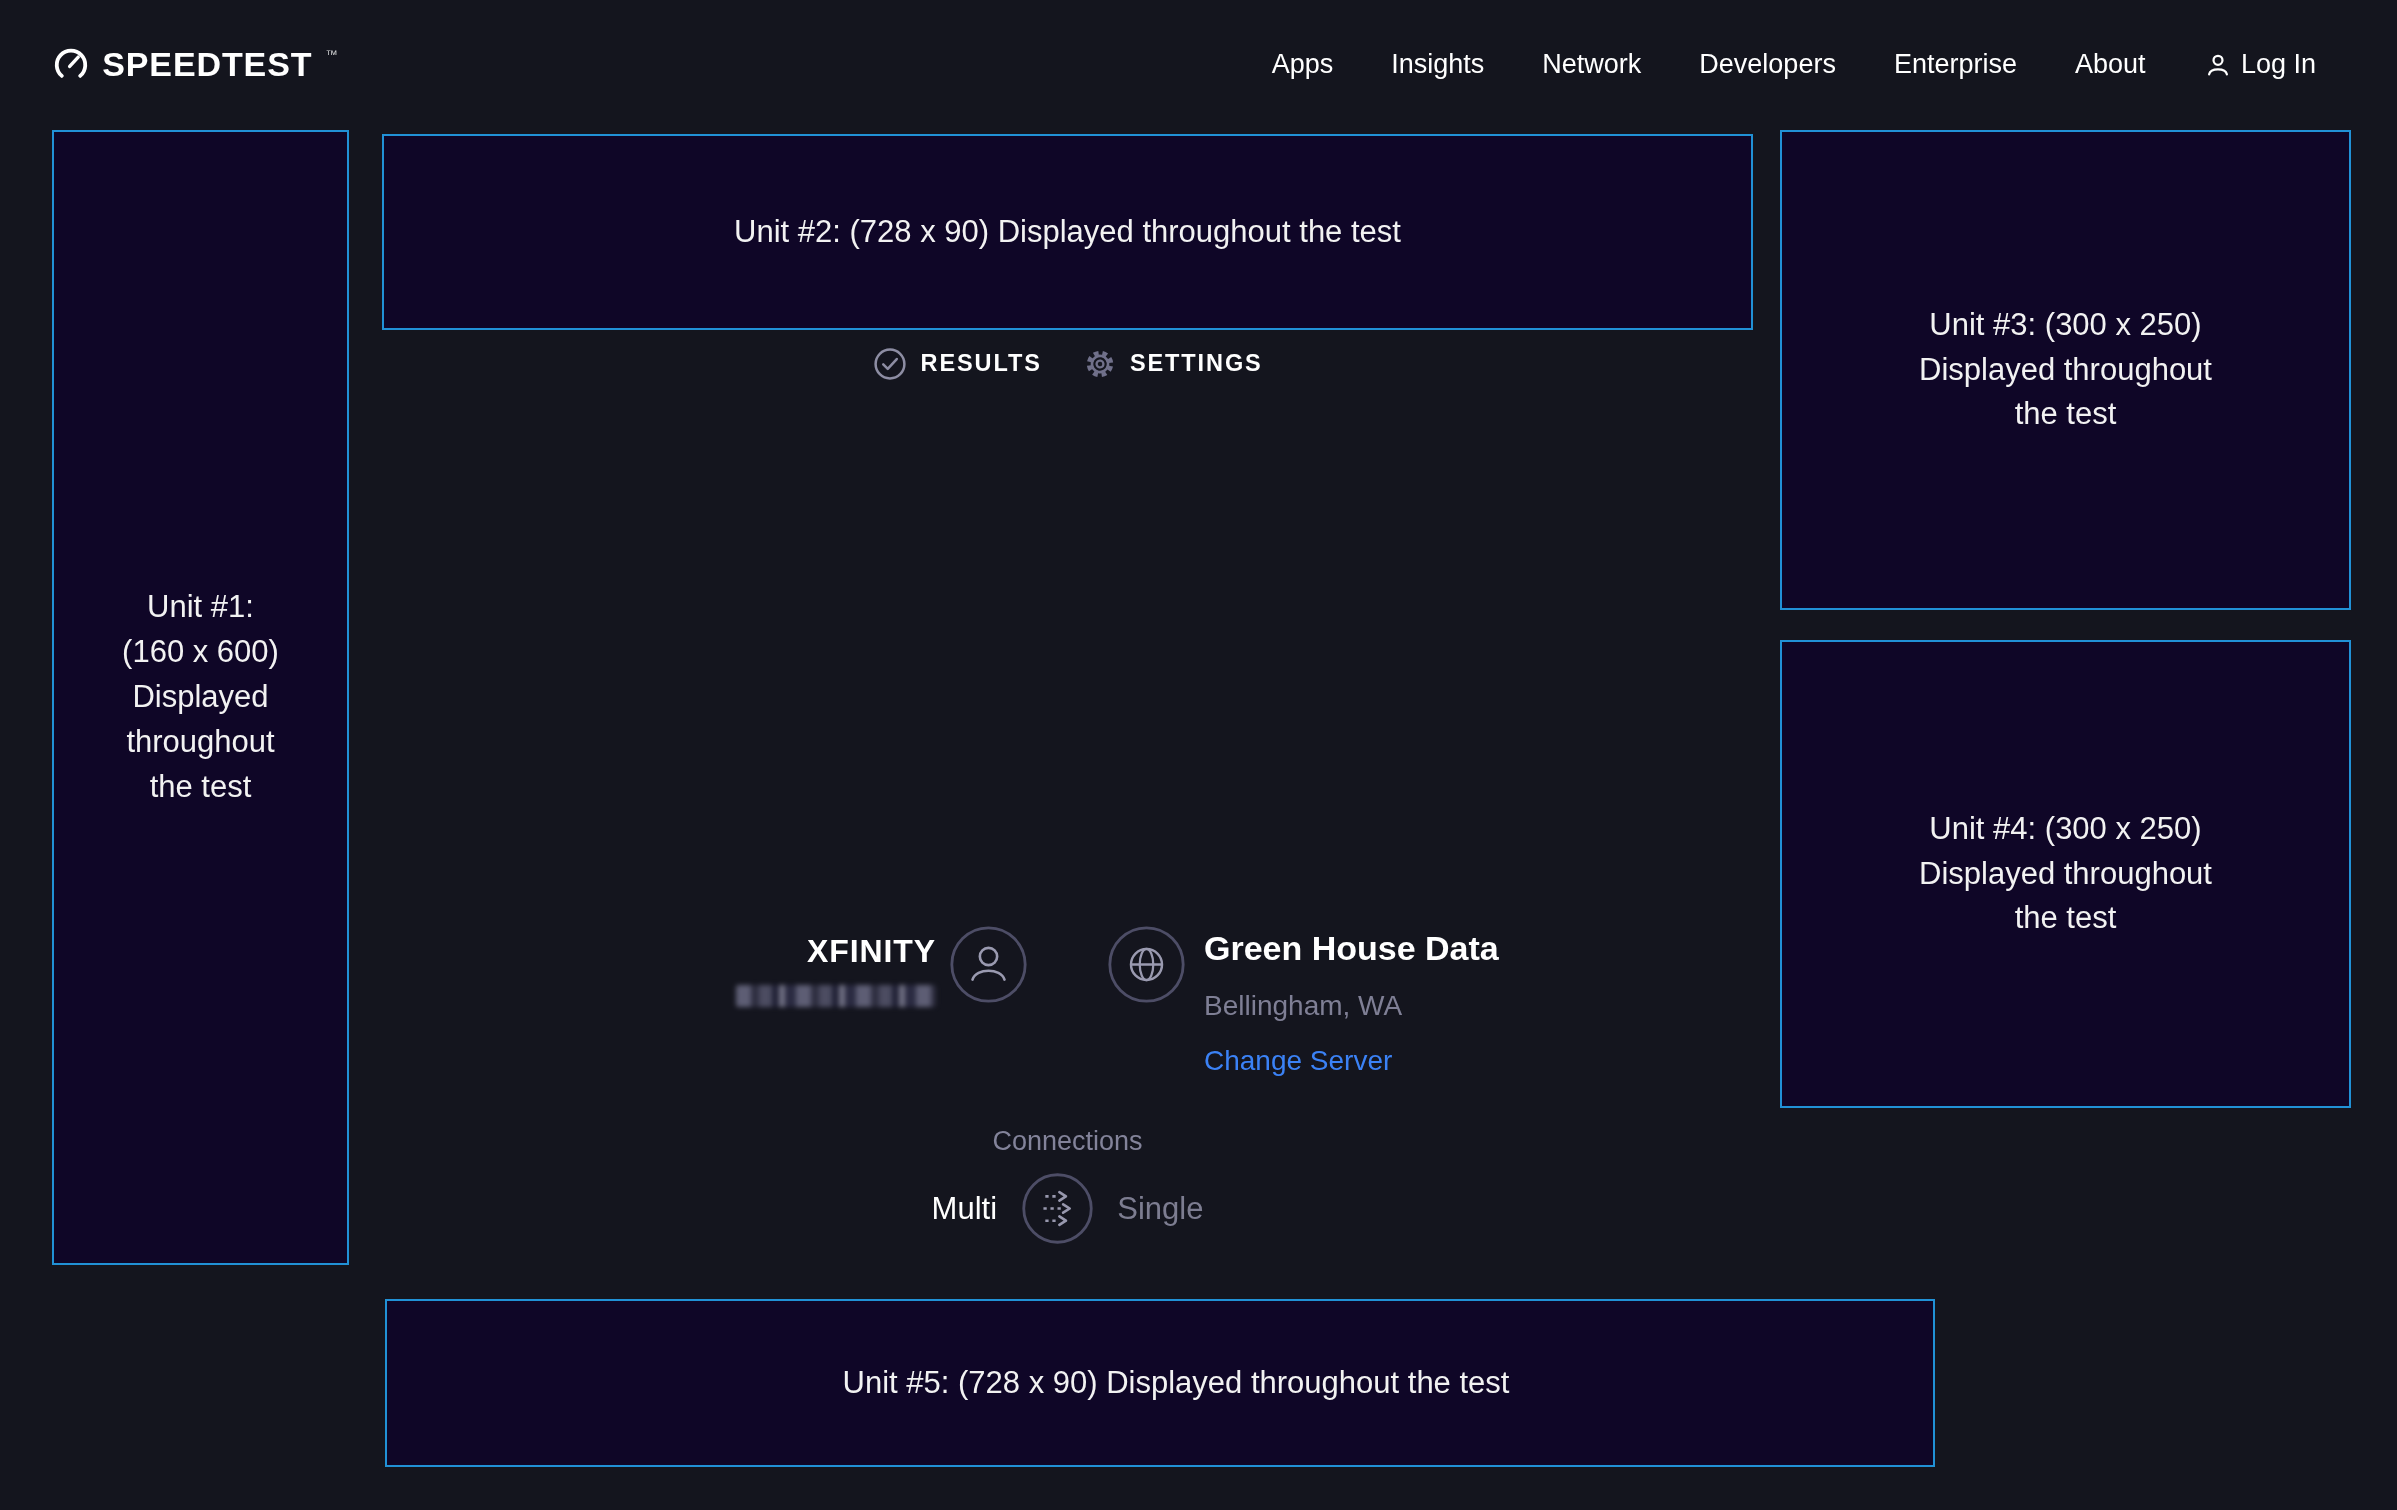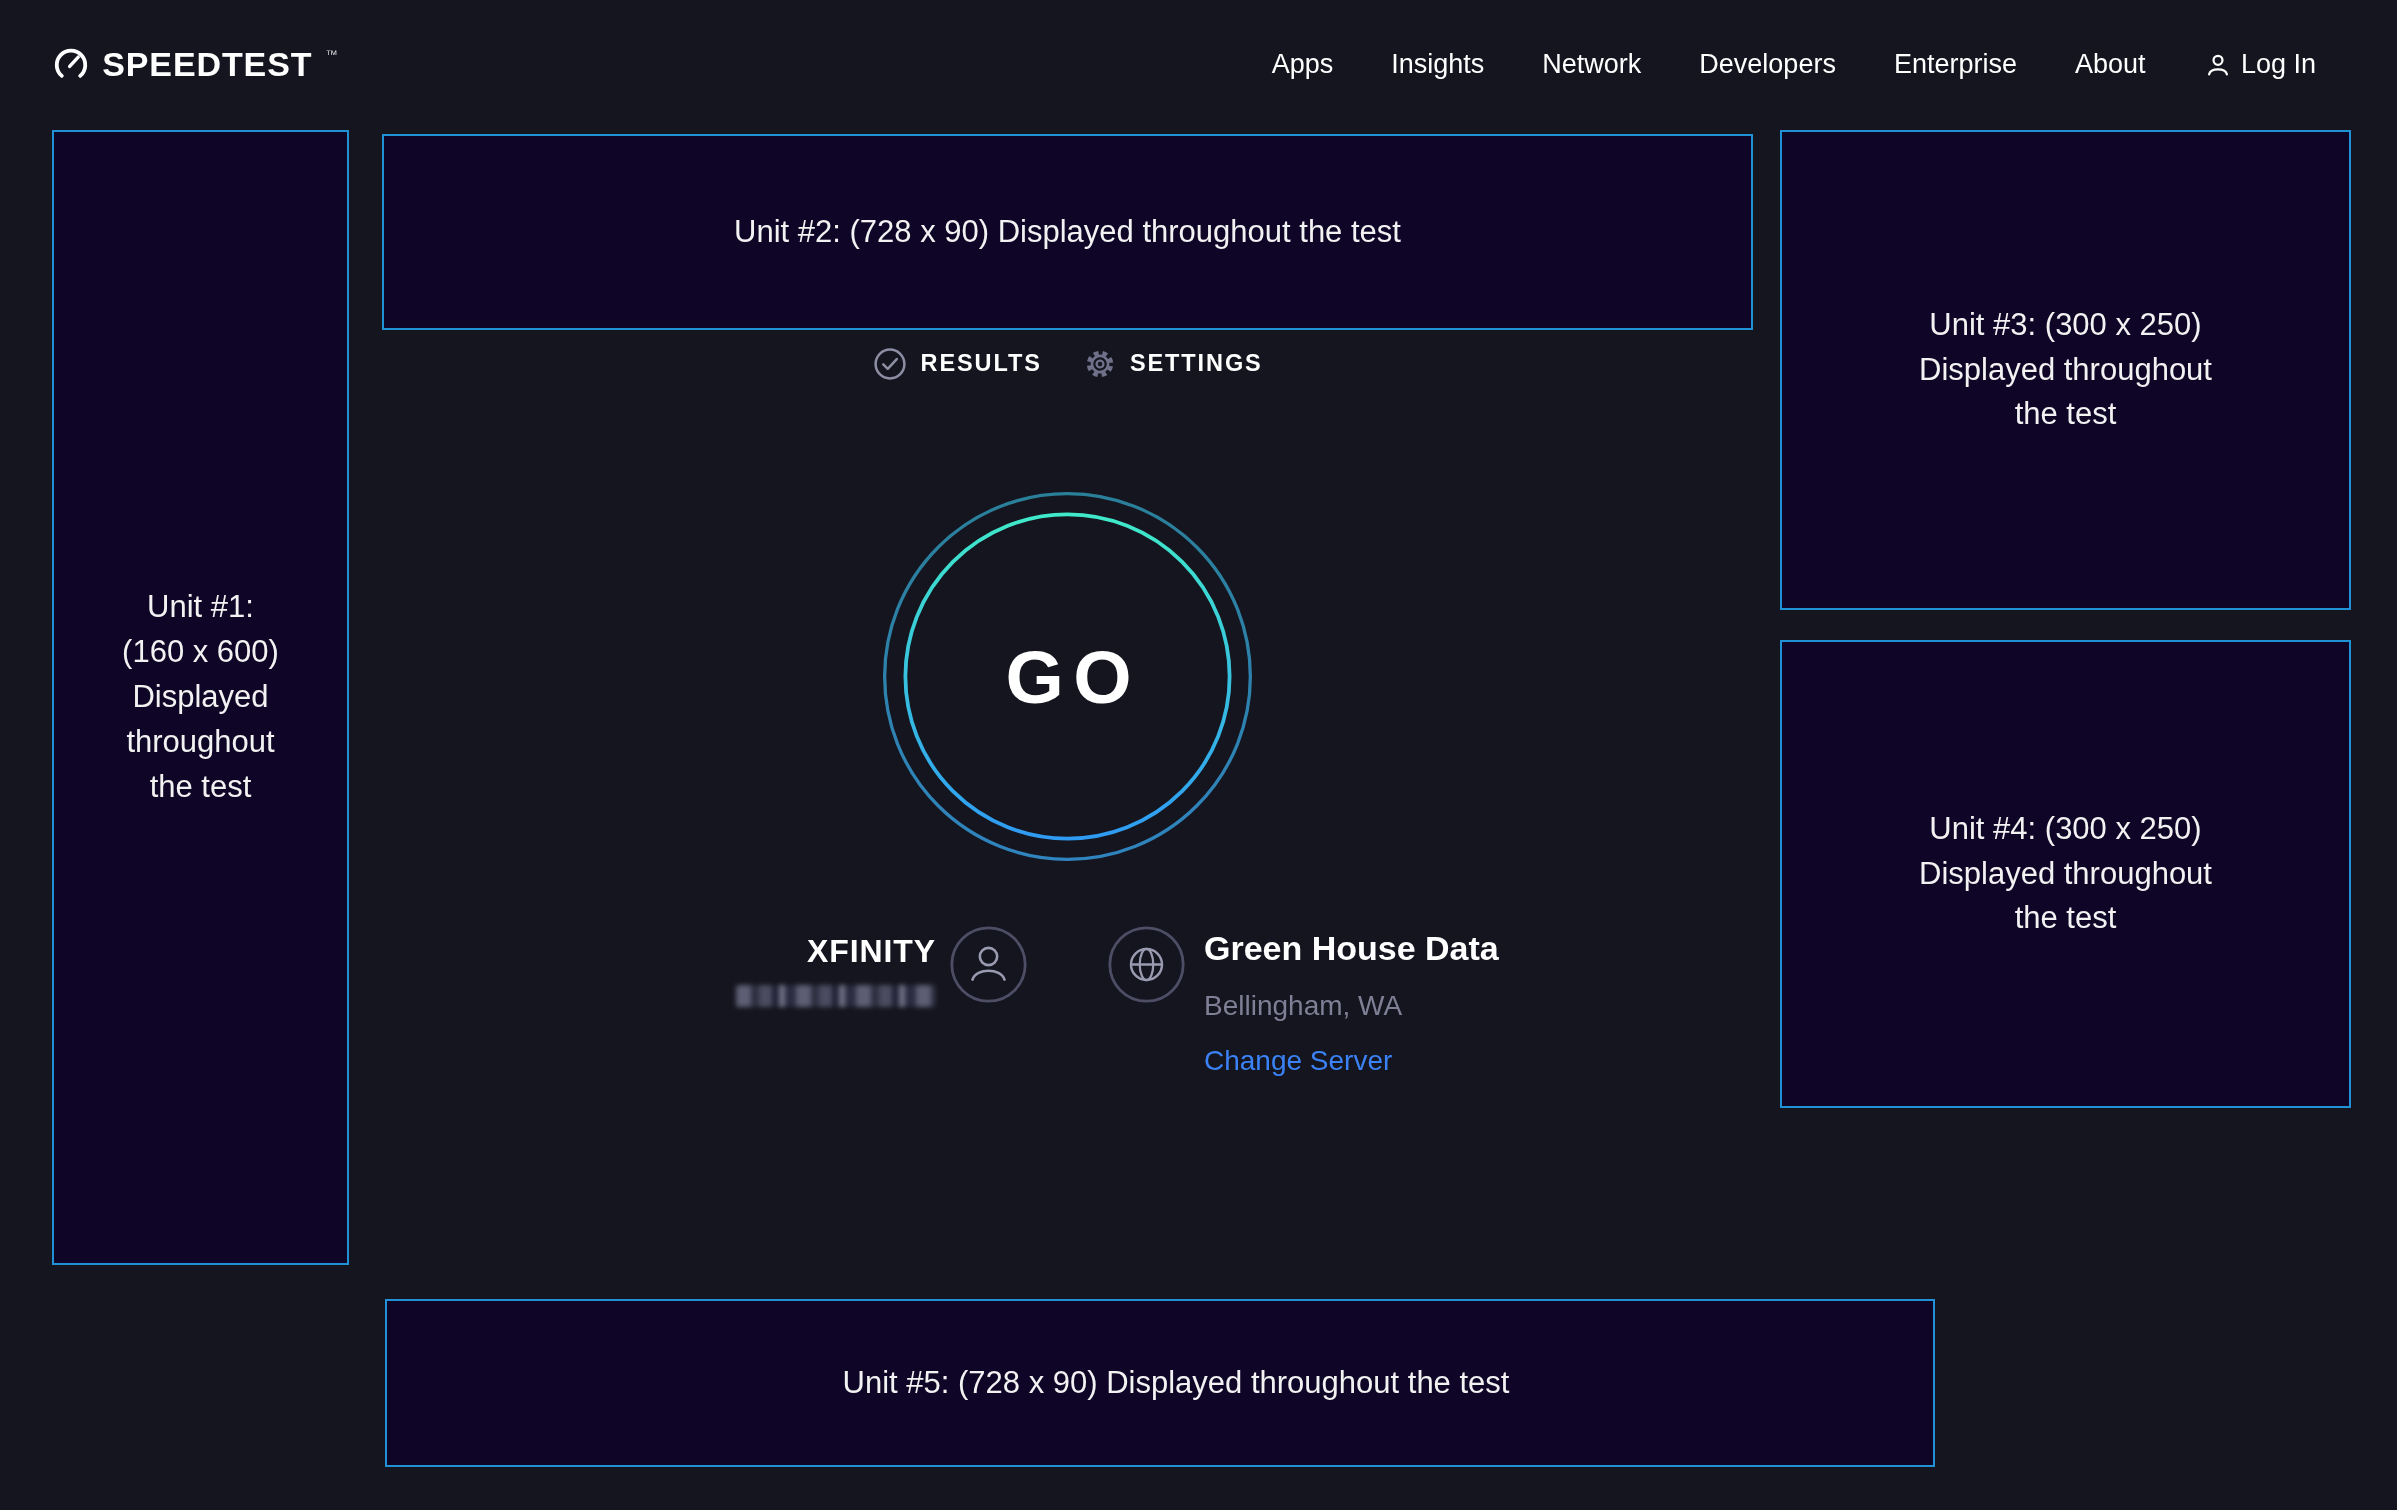--- a/index.html
+++ b/index.html
@@ -147,37 +147,20 @@
         <g stroke="#70708a" fill="none" transform="rotate(11 20 20)">
           <circle cx="20" cy="20" r="12.2" stroke-width="5" stroke-dasharray="5.3 4.28"></circle>
           <circle cx="20" cy="20" r="9" stroke-width="3"></circle>
           <circle cx="20" cy="20" r="3.8" stroke-width="2.6"></circle>
         </g>
       </svg>
       <span>SETTINGS</span>
     </div>
   </div>
 
-  <div class="go">
-    <svg width="377" height="377" viewBox="0 0 400 400">
-      <defs>
-        <linearGradient id="gradIn" x1="0" y1="0" x2="0" y2="1">
-          <stop offset="0" stop-color="#40e9c9"></stop>
-          <stop offset="1" stop-color="#2f9bf3"></stop>
-        </linearGradient>
-        <linearGradient id="gradOut" x1="0" y1="0" x2="0" y2="1">
-          <stop offset="0" stop-color="#2a7f99"></stop>
-          <stop offset="1" stop-color="#3084bf"></stop>
-        </linearGradient>
-      </defs>
-      <circle cx="200" cy="200" r="194" stroke="url(#gradOut)" stroke-width="3.5" fill="none"></circle>
-      <circle cx="200" cy="200" r="172" stroke="url(#gradIn)" stroke-width="4" fill="none"></circle>
-    </svg>
-    <span class="go-label">GO</span>
-  </div>
 
   <div class="hostinfo">
 
     <div class="isp-group">
       <div class="isp-col">
         <span class="isp-name">XFINITY</span>
         <div class="ip-redacted"></div>
       </div>
       <span class="round-icon">
         <svg width="79" height="79" viewBox="0 0 84 84">
@@ -198,15 +181,35 @@
         </svg>
       </span>
       <div class="server-col">
         <span class="server-name">Green House Data</span>
         <span class="server-loc">Bellingham, WA</span>
         <span class="change-server">Change Server</span>
       </div>
     </div>
   </div>
 
+  <div class="connections">
+    <span class="conn-label">Connections</span>
+    <div class="conn-row">
+      <span class="conn-multi">Multi</span>
+      <span class="conn-toggle">
+        <svg viewBox="0 0 80 80">
+          <circle cx="40" cy="40" r="36" stroke="#4d4d66" stroke-width="3" fill="none"></circle>
+          <g stroke="#9898ae" stroke-width="2.8" fill="none">
+            <path d="M27,27 H41" stroke-dasharray="3.5 4"></path>
+            <path d="M42,22.5 l7,4.5 -7,4.5" stroke-linejoin="round" stroke-linecap="round"></path>
+            <path d="M25,40 H45" stroke-dasharray="3.5 4"></path>
+            <path d="M46,35.5 l7,4.5 -7,4.5" stroke-linejoin="round" stroke-linecap="round"></path>
+            <path d="M27,53 H41" stroke-dasharray="3.5 4"></path>
+            <path d="M42,48.5 l7,4.5 -7,4.5" stroke-linejoin="round" stroke-linecap="round"></path>
+          </g>
+        </svg>
+      </span>
+      <span class="conn-single">Single</span>
+    </div>
+  </div>
 
 </div>
 
 
 </body></html>

